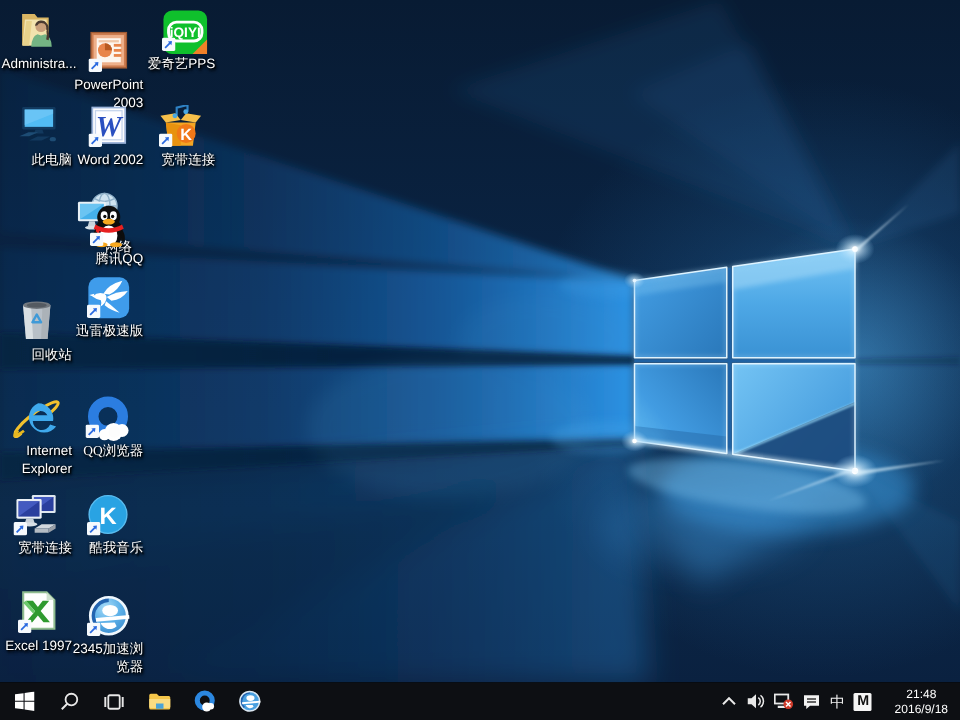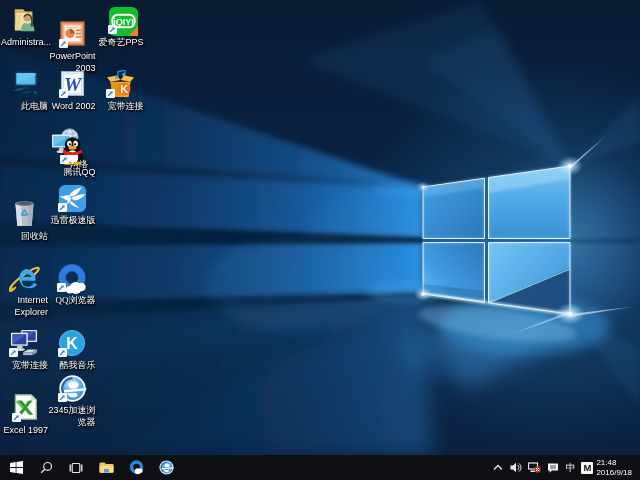--- a/index.html
+++ b/index.html
@@ -6,21 +6,21 @@
   body{font-family:"Liberation Sans",sans-serif;position:relative;}
   #wall{position:absolute;left:0;top:0;width:640px;height:455px;}
   .icon{position:absolute;width:47px;text-align:right;color:#fff;}
   .icon .img{margin:0 auto;position:relative;}
   .icon .lbl{font-size:9px;white-space:nowrap;line-height:11.5px;margin-top:1px;
     text-shadow:1px 1px 1px rgba(0,0,0,.95),0 0 2px rgba(0,0,0,.9),1px 2px 2px rgba(0,0,0,.8);
     letter-spacing:0px;}
   #taskbar{position:absolute;left:0;top:455px;width:640px;height:25px;background:#0d0f13;}
   .tb{position:absolute;top:0;height:25px;display:flex;align-items:center;justify-content:center;}
   #tray{position:absolute;right:0;top:0;height:25px;display:flex;align-items:center;color:#fff;}
-  #clock{font-size:8px;line-height:10px;text-align:left;color:#fff;margin-right:8px;margin-left:0;}
+  #clock{font-size:8px;line-height:10px;text-align:center;color:#fff;margin-right:8px;margin-left:12px;}
 </style>
 </head>
 <body>
 <svg id="wall" viewBox="0 0 640 455" preserveAspectRatio="none">
   <defs>
     <linearGradient id="bgv" x1="0" y1="0" x2="0" y2="1">
       <stop offset="0" stop-color="#081b33"></stop>
       <stop offset="0.45" stop-color="#0a2444"></stop>
       <stop offset="0.75" stop-color="#0c2848"></stop>
       <stop offset="1" stop-color="#0a2140"></stop>
@@ -429,21 +429,21 @@
  <path d="M6,7.5 l7.2,8 l-1.6,1.9 l-7.6,-8.4 z" fill="#5cc25c" opacity="0.9"></path>
 </svg>
         <svg width="9" height="9" viewBox="0 0 9 9" style="position:absolute;left:0;bottom:2px;">
  <rect x="0" y="0" width="9" height="9" rx="1.2" fill="#f6fafd"></rect>
  <path d="M2.1,6.9 L5.9,3.1" stroke="#2a6ae0" stroke-width="1.2" fill="none"></path>
  <polygon points="6.6,2.4 3.9,2.7 6.3,5.1" fill="#2a6ae0"></polygon>
 </svg>
       </div>
       <div class="lbl">Excel 1997</div>
     </div>
-    <div class="icon" style="left: 48.5px; top: 374px;">
+    <div class="icon" style="left: 48.5px; top: 396px;">
       <div class="img" style="width:29px;height:30px;display:flex;align-items:flex-start;justify-content:center;">
         <svg width="29" height="29" viewBox="0 0 32 32">
  <defs>
             <radialGradient id="bsph" cx="0.42" cy="0.28" r="0.8">
   <stop offset="0" stop-color="#a8dcf8"></stop>
               <stop offset="0.5" stop-color="#5cb0e8"></stop>
               <stop offset="1" stop-color="#3688cc"></stop>
  </radialGradient>
           </defs>
  <circle cx="16" cy="16" r="13.6" fill="url(#bsph)"></circle>

